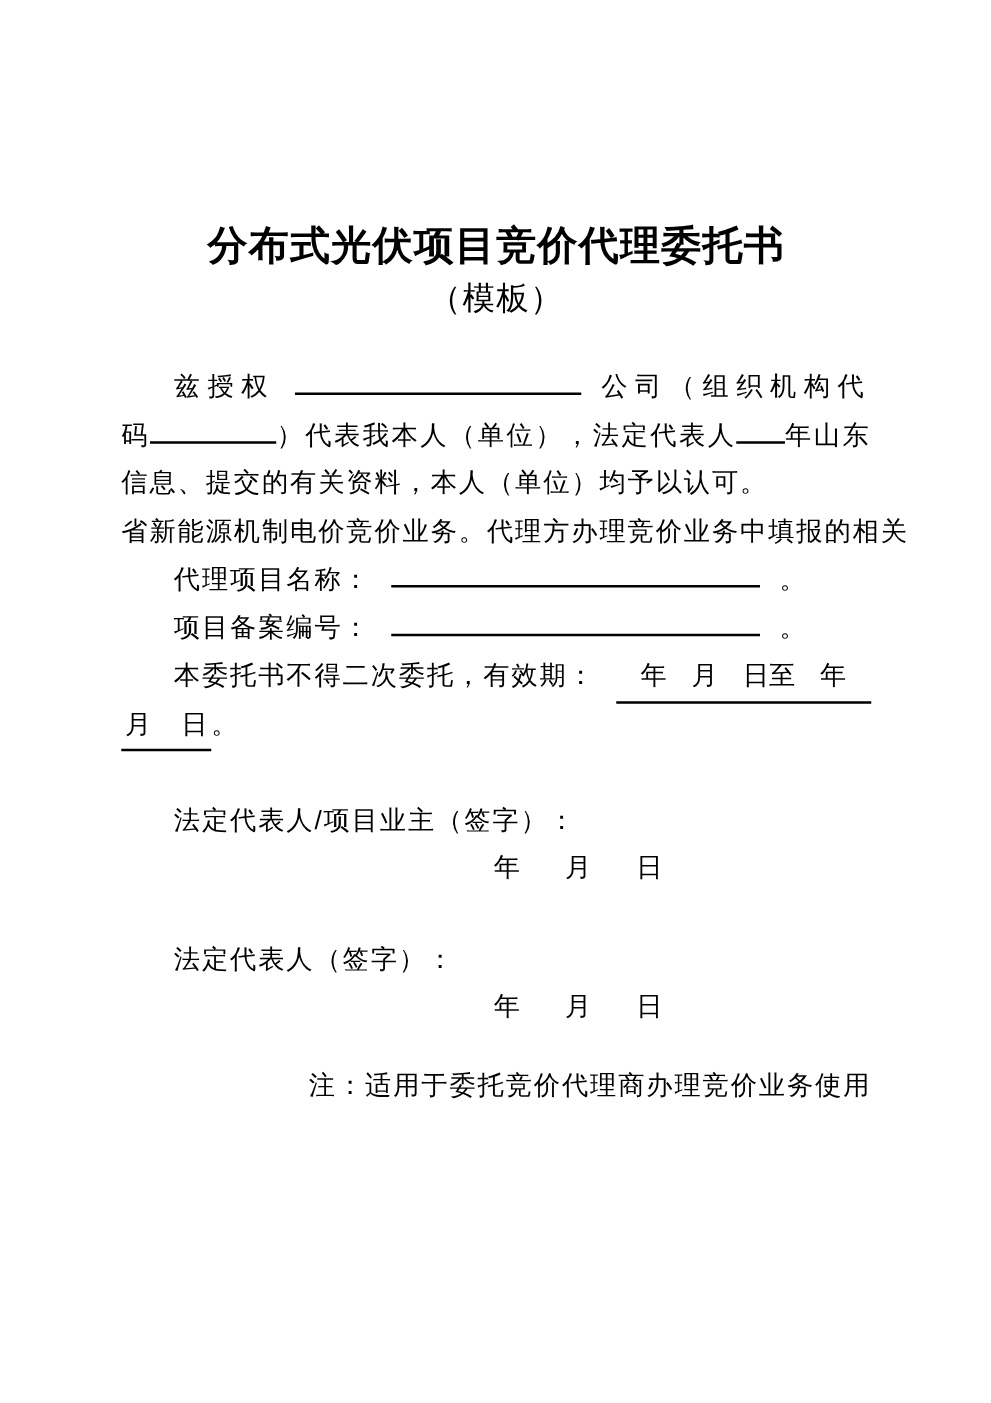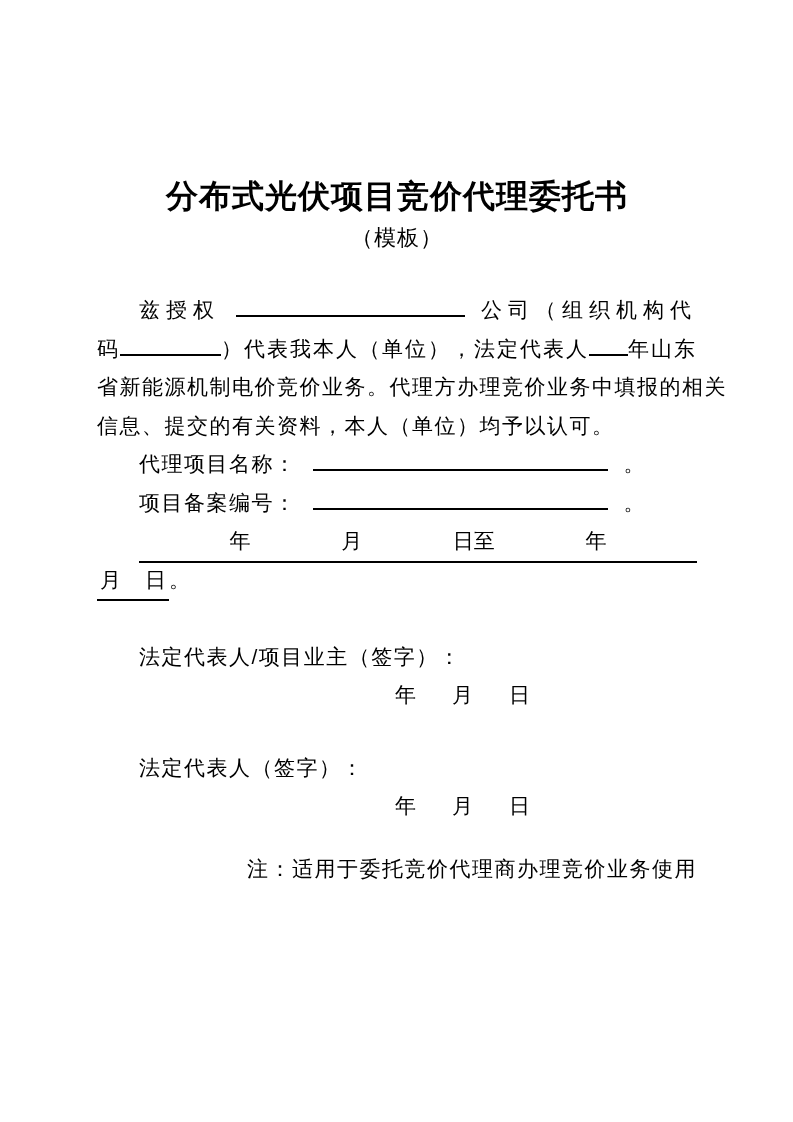--- a/index.html
+++ b/index.html
@@ -19,21 +19,21 @@
   }
   .doc-title {
     text-align:center;
     font-size:32px; font-weight:bold;
     letter-spacing:1px;
     line-height:40px;
     white-space:nowrap;
   }
   .doc-subtitle {
     text-align:center;
-    font-size:22px;
+    font-size:26px;
     line-height:32px;
     margin-top:6px;
     letter-spacing:1px;
   }
   .body-start { margin-top:37px; }
   .line {
     display:flex;
     align-items:baseline;
     height:38.5px;
     line-height:38.5px;
@@ -83,36 +83,37 @@
       <span class="blank grow"></span>
       <span class="ls6">公司（组织机构代</span>
     </div>
     <div class="line">
       <span class="ls2">码</span>
       <span class="blank grow-25"></span>
       <span class="ls2">）代表我本人（单位），法定代表人</span>
       <span class="blank grow-10"></span>
       <span class="ls2">年山东</span>
     </div>
+    <div class="line block ls1">信息、提交的有关资料，本人（单位）均予以认可。</div>
     <div class="line block justify ls1">省新能源机制电价竞价业务。代理方办理竞价业务中填报的相关</div>
-    <div class="line block ls1">信息、提交的有关资料，本人（单位）均予以认可。</div>
 
     <div class="line indent">
       <span class="ls1">代理项目名称：</span>
       <span class="blank" style="width:295px;"></span>
       <span>。</span>
     </div>
 
     <div class="line indent">
       <span class="ls1">项目备案编号：</span>
       <span class="blank" style="width:295px;"></span>
       <span>。</span>
     </div>
 
     <div class="line indent">
+      <span class="ls1">本委托书不得二次委托，有效期：</span>
       <span class="blank-text fill">
         <span>年</span>
         <span>月</span>
         <span>日至</span>
         <span>年</span>
       </span>
     </div>
 
     <div class="line">
       <span class="blank-text fixed">

